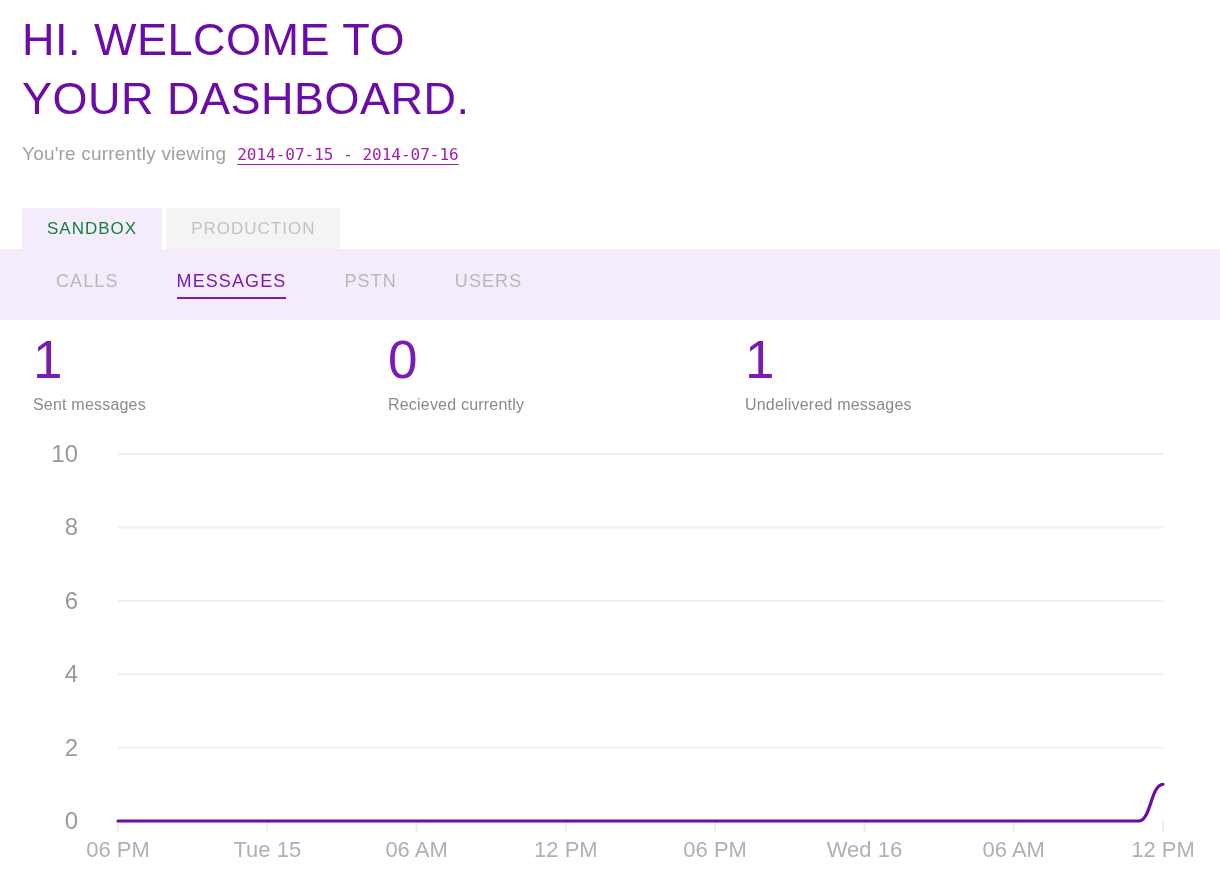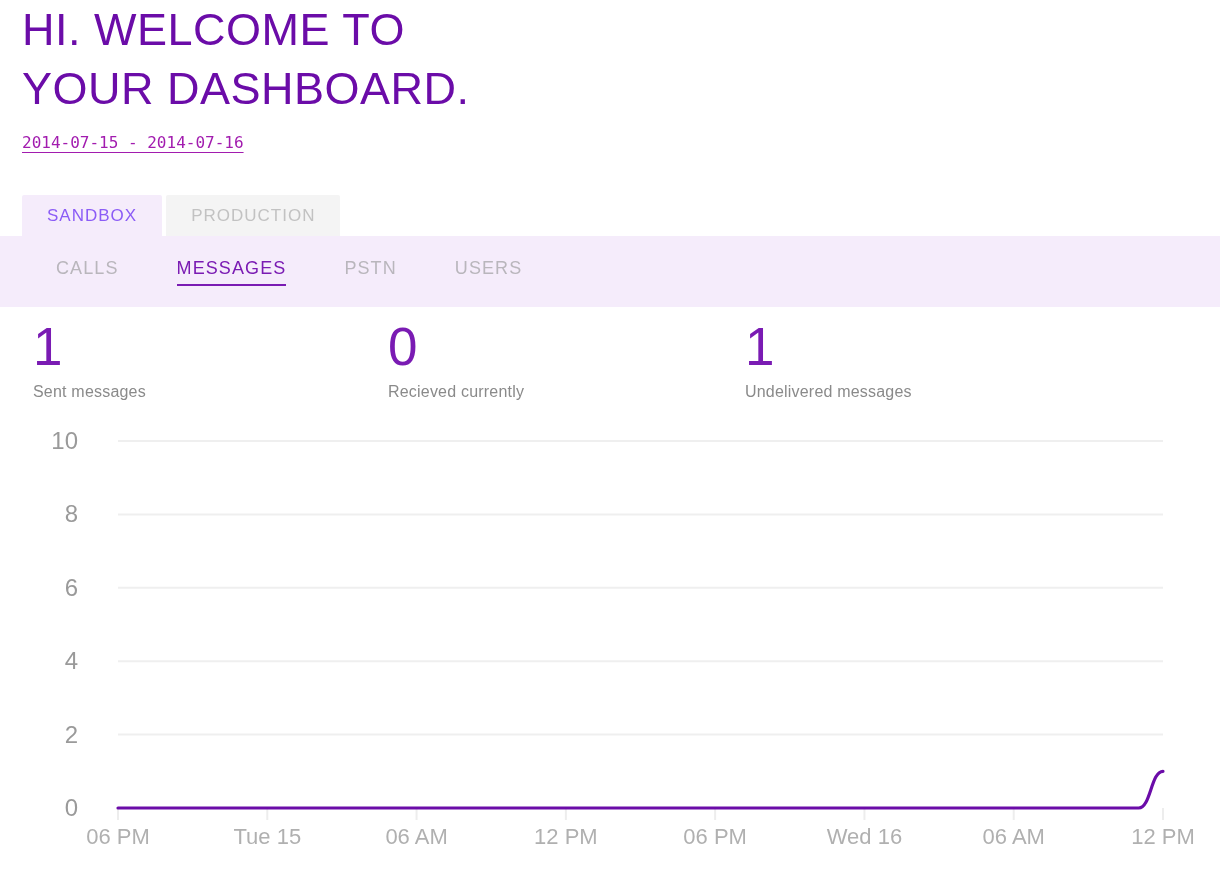--- a/index.html
+++ b/index.html
@@ -19,21 +19,21 @@
 
   .headline {
     color: #6B0CA8;
     font-family: "Liberation Sans", sans-serif;
     font-size: 45px;
     font-weight: 400;
     letter-spacing: 0.5px;
     line-height: 59px;
     white-space: nowrap;
   }
-  .headline-l1 { padding-top: 0px; }
+  .headline-l1 { padding-top: 10px; }
   .headline-l2 { }
 
   .viewing-row {
     margin-top: 15px;
     display: flex;
     align-items: baseline;
     gap: 11px;
     white-space: nowrap;
   }
   .viewing-label {
@@ -67,21 +67,21 @@
     align-items: center;
     justify-content: center;
     padding: 0 25px;
     font-size: 17px;
     letter-spacing: 1.0px;
     cursor: pointer;
     border-radius: 2px 2px 0 0;
   }
   .env-tab.active {
     background: #F5ECFB;
-    color: #8b5cf6;
+    color: #15803d;
     margin-top: 22px;
   }
   .env-tab.inactive {
     background: #F4F4F4;
     color: #C2C2C2;
     margin-left: 4px;
   }
 
   
   .subnav {
@@ -156,20 +156,21 @@
 </head>
 <body>
 
 <div class="page">
 
   <div class="header">
     <div class="headline headline-l1">HI. WELCOME TO</div>
     <div class="headline headline-l2">YOUR DASHBOARD.</div>
 
     <div class="viewing-row">
+      <span class="viewing-label">You're currently viewing</span>
       <span class="date-range-link">2014-07-15 - 2014-07-16</span>
     </div>
   </div>
 
   <div class="env-tabs">
     <div class="env-tab active">SANDBOX</div>
     <div class="env-tab inactive">PRODUCTION</div>
   </div>
 
   <div class="subnav">

